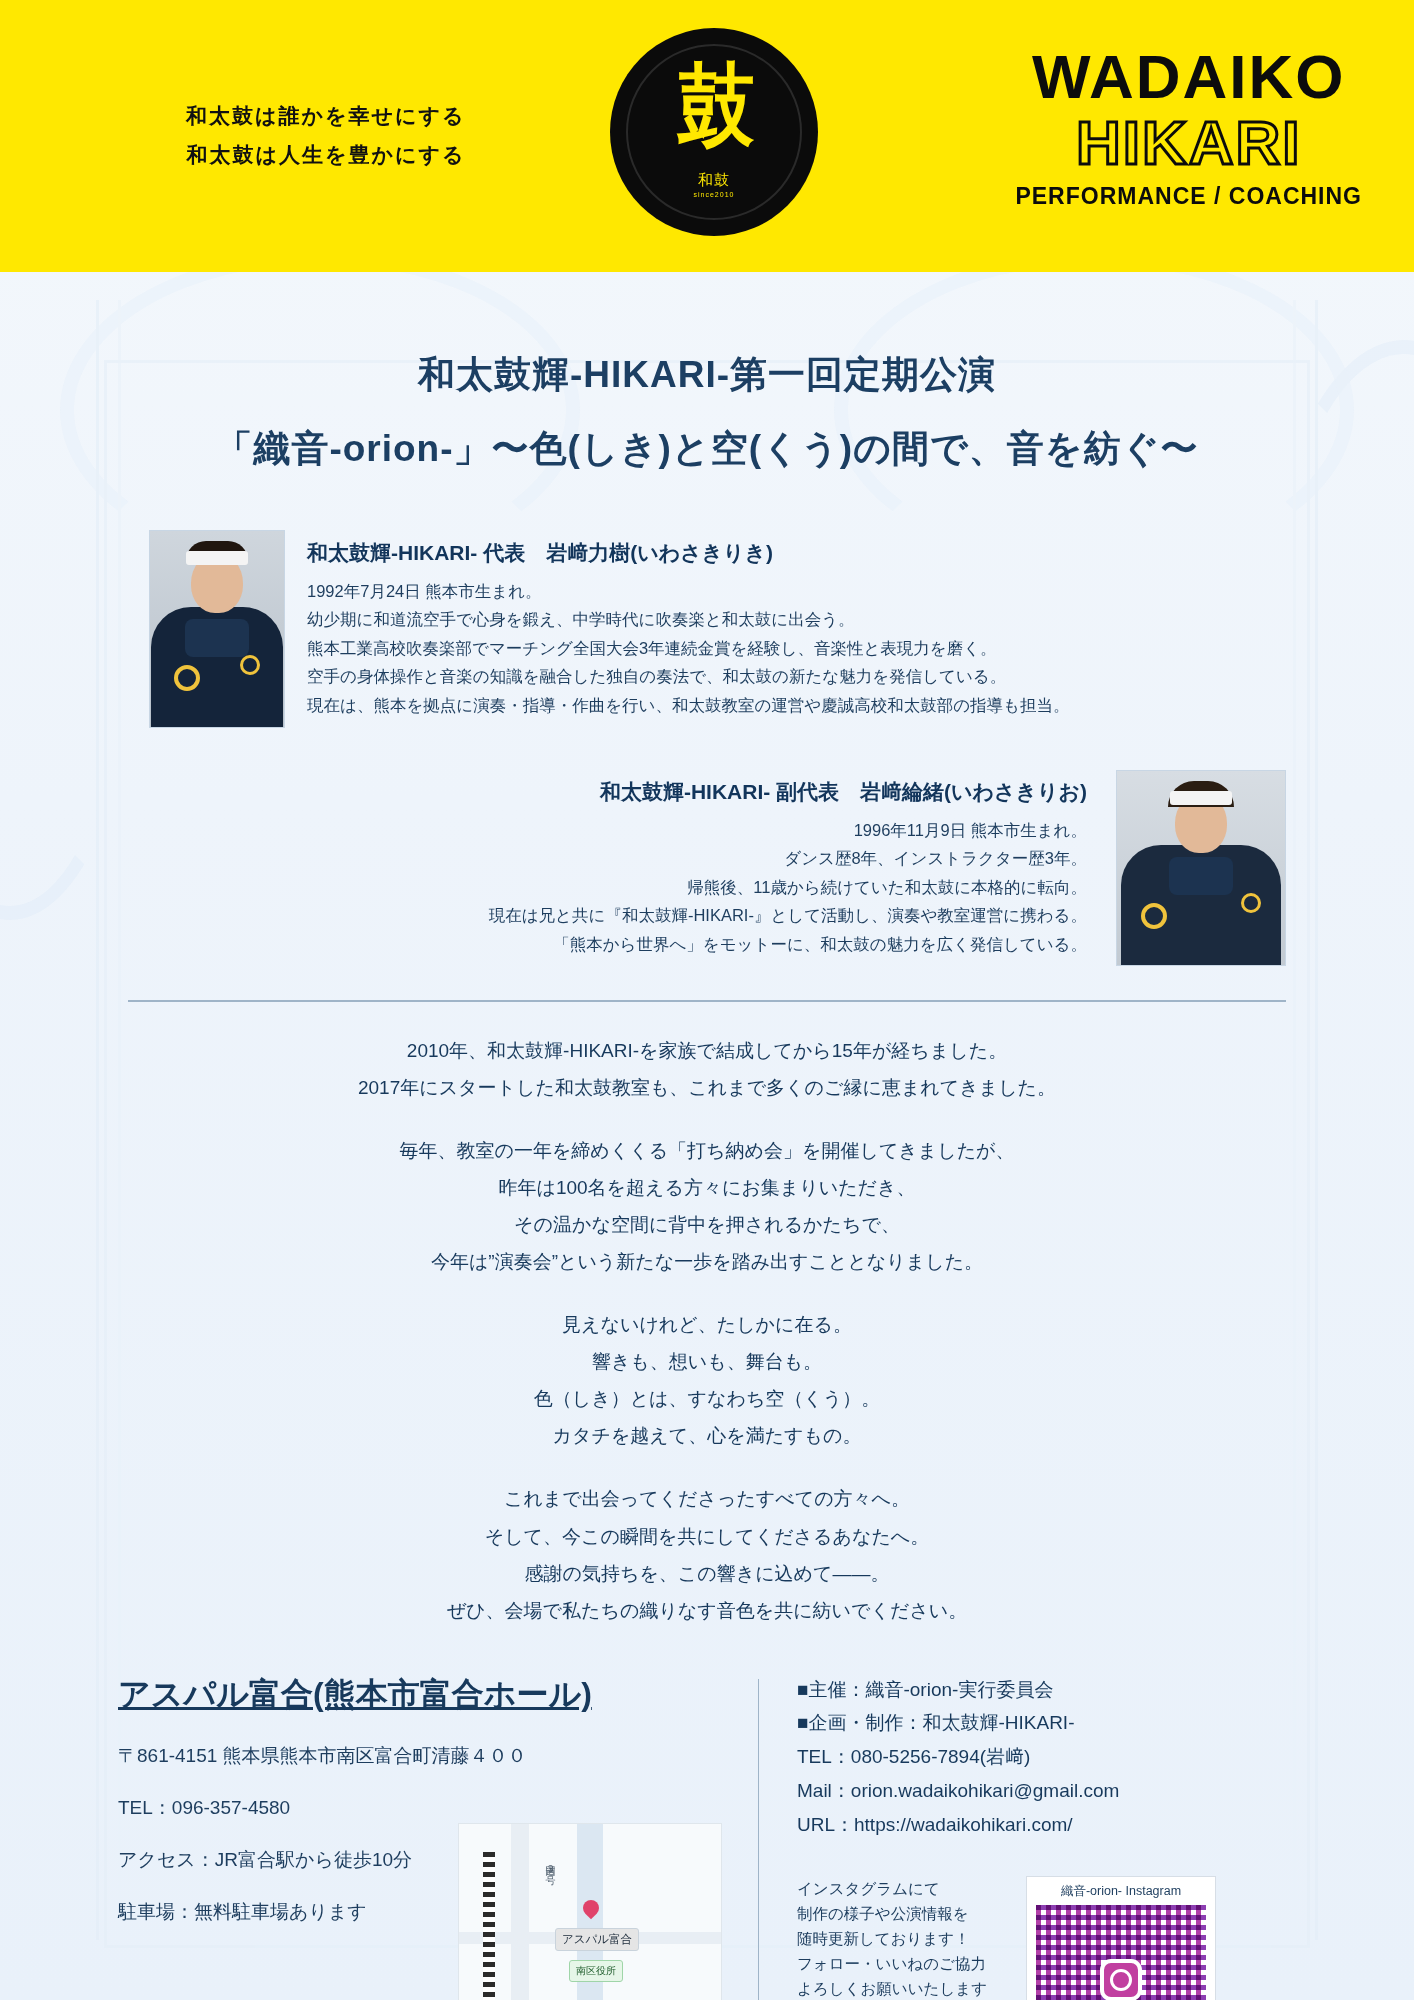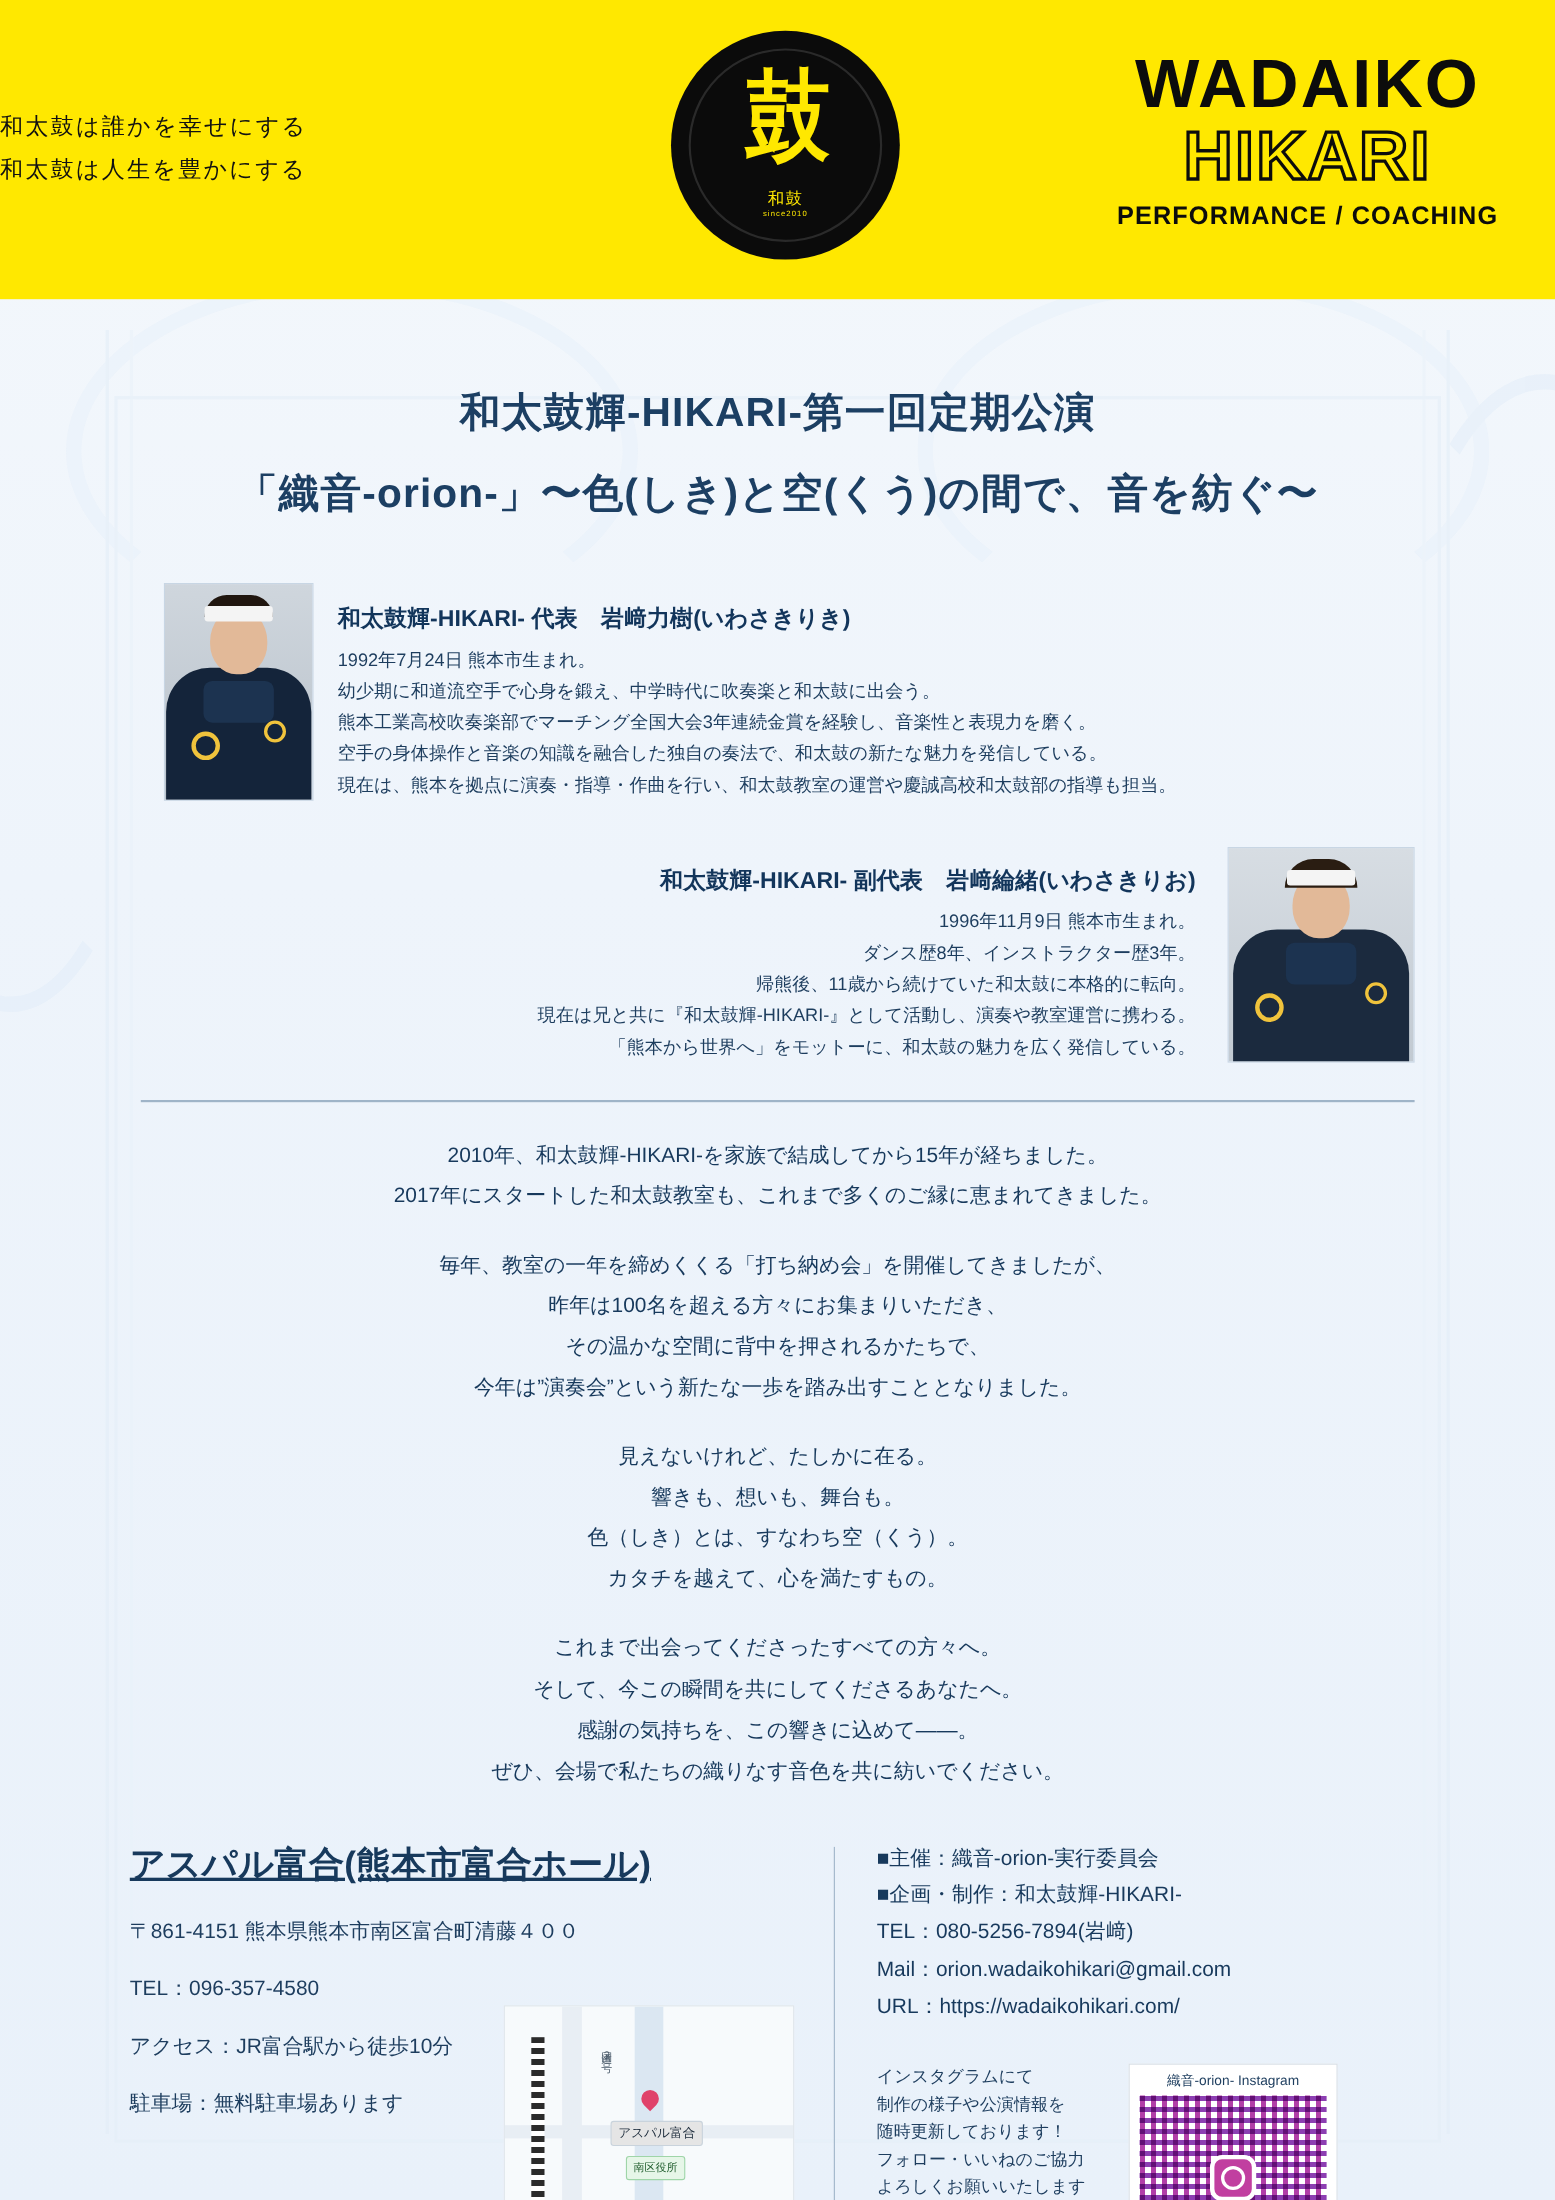--- a/index.html
+++ b/index.html
@@ -44,26 +44,28 @@
   
   .header {
     position: relative;
     height: 272px;
     background: #ffe800;
     display: flex;
     align-items: center;
     overflow: hidden;
   }
   .header-slogan {
+    margin-left: 186px;
     color: #111;
     font-size: 21px;
     line-height: 1.85;
     letter-spacing: 2px;
-    font-weight: 400;
+    font-weight: 700;
     white-space: nowrap;
+    text-align: right;
   }
   .header-emblem {
     position: absolute;
     left: 610px; top: 28px;
     width: 208px; height: 208px;
     border-radius: 50%;
     background: #0b0b0b;
     display: flex; align-items: center; justify-content: center;
   }
   .header-emblem .inner {
@@ -138,21 +140,21 @@
     letter-spacing: 1px;
     margin-top: 24px;
   }
 
   
   .profiles { position: relative; margin-top: 56px; padding: 0 128px; }
 
   .profile {
     display: flex;
     gap: 22px;
-    align-items: flex-end;
+    align-items: center;
     padding-left: 21px;
   }
   .profile.rev { flex-direction: row-reverse; text-align: right; margin-top: 42px; gap: 29px; }
 
   .portrait {
     width: 136px; height: 198px;
     border: 1px solid #c8d6e4;
     flex: none;
     position: relative;
     overflow: hidden;

